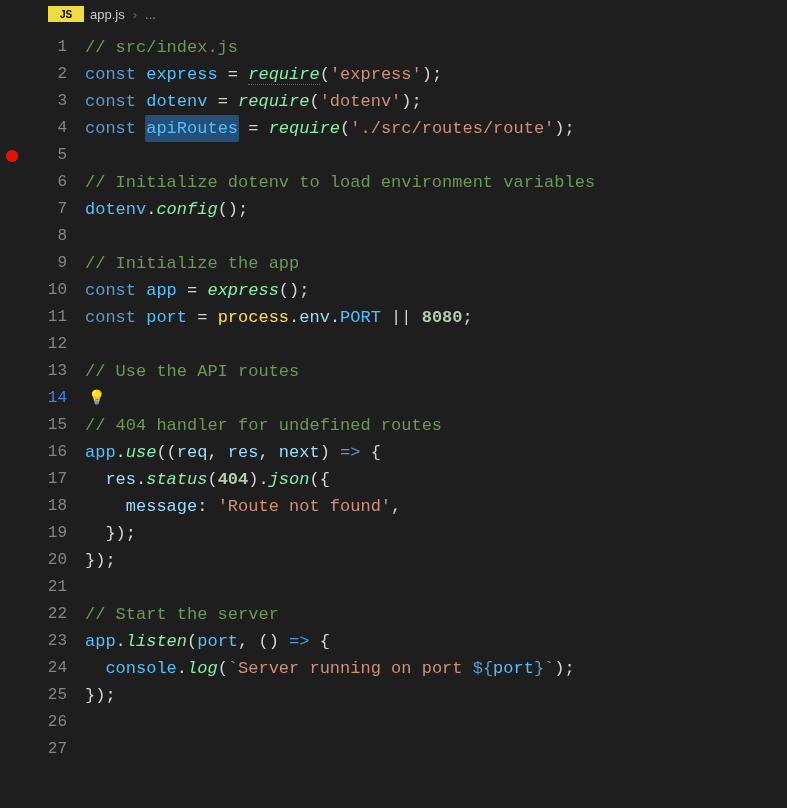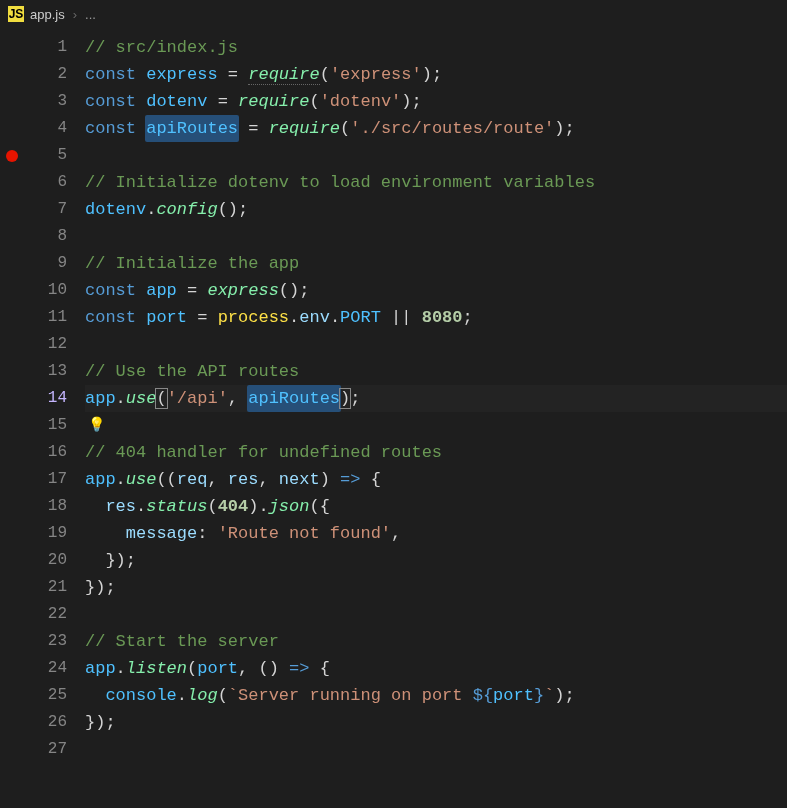--- a/index.html
+++ b/index.html
@@ -23,30 +23,31 @@
     background: #1e1e1e;
     display: flex;
     align-items: center;
     padding: 0 8px;
     gap: 6px;
     font-size: 13px;
     color: #cccccc;
     font-family: 'Segoe UI', sans-serif;
   }
   .js-icon {
-    width: 16px;
+    width: 36px;
     height: 16px;
     background: #f1dd3f;
     display: flex;
     align-items: center;
     justify-content: center;
-    font-size: 12px;
+    font-size: 10px;
     font-weight: bold;
     color: #000;
     font-family: sans-serif;
+    margin-left: 40px;
   }
   .breadcrumb-sep {
     color: #666;
     font-size: 13px;
     padding: 0 2px;
   }
   .breadcrumb-more {
     color: #999;
     font-size: 13px;
   }
@@ -63,21 +64,21 @@
   }
   .line-num {
     height: 27px;
     text-align: right;
     padding-right: 18px;
     color: #858585;
     font-size: 16px;
     line-height: 27px;
     position: relative;
   }
-  .line-num.current { color: #c4b5fd; text-align: right; }
+  .line-num.current { color: #3b82f6; text-align: right; }
   .breakpoint {
     position: absolute;
     left: 6px;
     top: 50%;
     transform: translateY(-50%);
     width: 12px;
     height: 12px;
     background: #e51400;
     border-radius: 50%;
   }
@@ -164,21 +165,20 @@
     <div class="code-line"><span class="c-keyword">const</span> <span class="c-const hl">apiRoutes</span><span class="c-punc"> = </span><span class="c-func">require</span><span class="c-punc">(</span><span class="c-string">'./src/routes/route'</span><span class="c-punc">)</span><span class="c-punc">;</span></div>
     <div class="code-line"></div>
     <div class="code-line"><span class="c-comment">// Initialize dotenv to load environment variables</span></div>
     <div class="code-line"><span class="c-const">dotenv</span><span class="c-punc">.</span><span class="c-func">config</span><span class="c-punc">()</span><span class="c-punc">;</span></div>
     <div class="code-line"></div>
     <div class="code-line"><span class="c-comment">// Initialize the app</span></div>
     <div class="code-line"><span class="c-keyword">const</span> <span class="c-const">app</span><span class="c-punc"> = </span><span class="c-func">express</span><span class="c-punc">()</span><span class="c-punc">;</span></div>
     <div class="code-line"><span class="c-keyword">const</span> <span class="c-const">port</span><span class="c-punc"> = </span><span class="c-var">process</span><span class="c-punc">.</span><span class="c-prop">env</span><span class="c-punc">.</span><span class="c-const">PORT</span><span class="c-punc"> || </span><span class="c-num">8080</span><span class="c-punc">;</span></div>
     <div class="code-line"></div>
     <div class="code-line"><span class="c-comment">// Use the API routes</span></div>
-    <div class="code-line current-line"><span class="c-const">app</span><span class="c-punc">.</span><span class="c-func">use</span><span class="c-punc bracket-match">(</span><span class="c-string">'/api'</span><span class="c-punc">, </span><span class="c-const hl">apiRoutes</span><span class="c-punc bracket-match">)</span><span class="c-punc">;</span></div>
     <div class="code-line"><span class="bulb">💡</span></div>
     <div class="code-line"><span class="c-comment">// 404 handler for undefined routes</span></div>
     <div class="code-line"><span class="c-const">app</span><span class="c-punc">.</span><span class="c-func">use</span><span class="c-punc">((</span><span class="c-param">req</span><span class="c-punc">, </span><span class="c-param">res</span><span class="c-punc">, </span><span class="c-param">next</span><span class="c-punc">) </span><span class="c-keyword">=&gt;</span><span class="c-punc"> {</span></div>
     <div class="code-line">  <span class="c-param">res</span><span class="c-punc">.</span><span class="c-func">status</span><span class="c-punc">(</span><span class="c-num">404</span><span class="c-punc">).</span><span class="c-func">json</span><span class="c-punc">({</span></div>
     <div class="code-line">    <span class="c-prop">message</span><span class="c-punc">: </span><span class="c-string">'Route not found'</span><span class="c-punc">,</span></div>
     <div class="code-line">  <span class="c-punc">});</span></div>
     <div class="code-line"><span class="c-punc">});</span></div>
     <div class="code-line"></div>
     <div class="code-line"><span class="c-comment">// Start the server</span></div>
     <div class="code-line"><span class="c-const">app</span><span class="c-punc">.</span><span class="c-func">listen</span><span class="c-punc">(</span><span class="c-const">port</span><span class="c-punc">, () </span><span class="c-keyword">=&gt;</span><span class="c-punc"> {</span></div>

